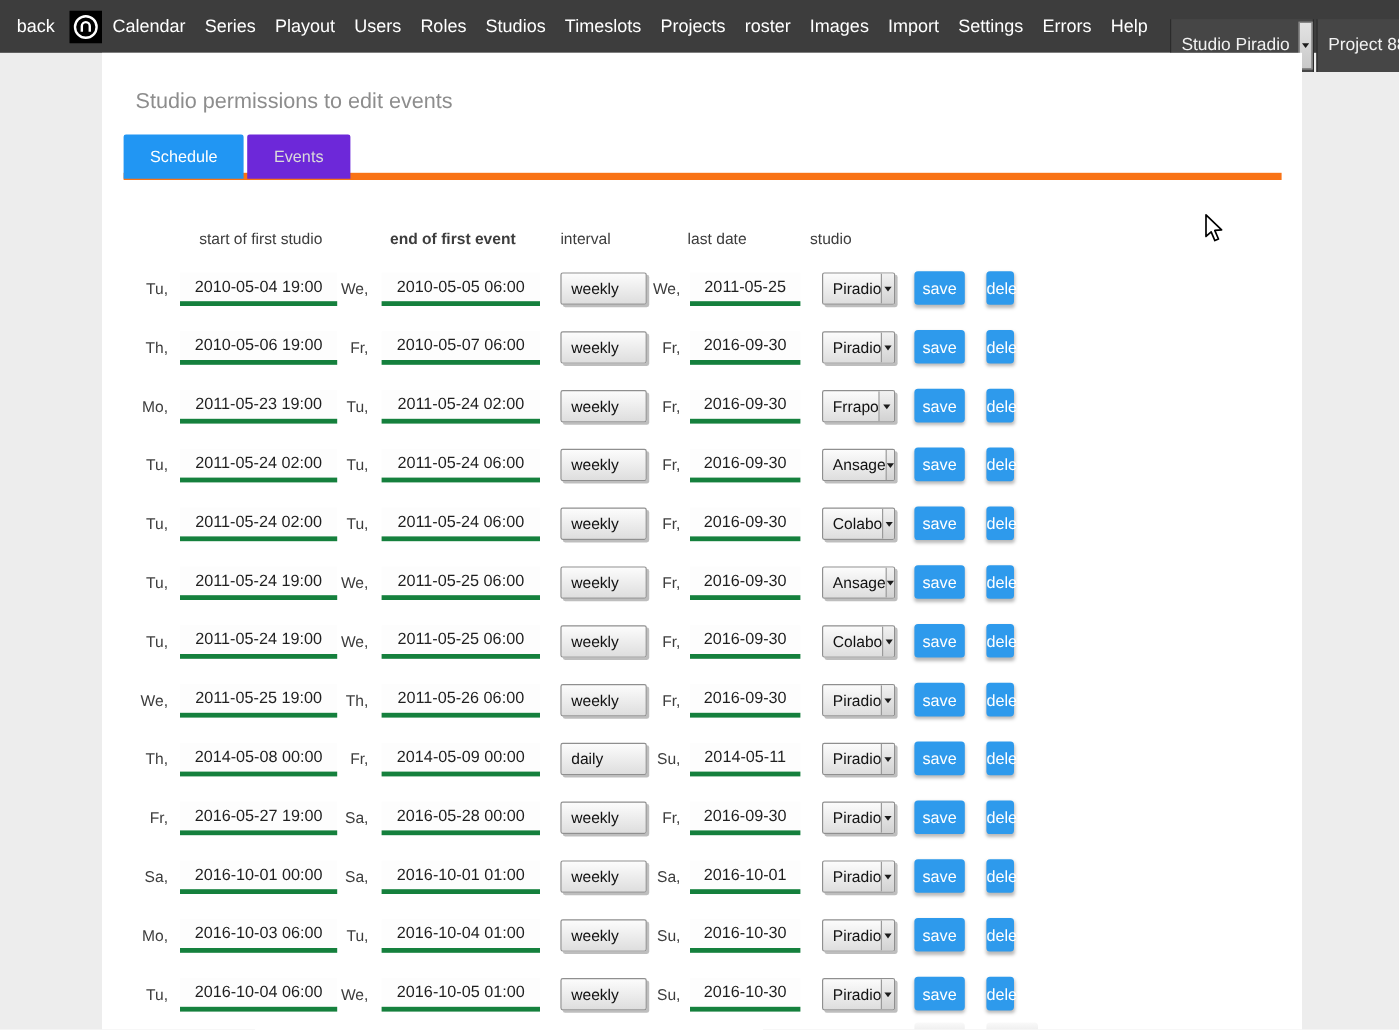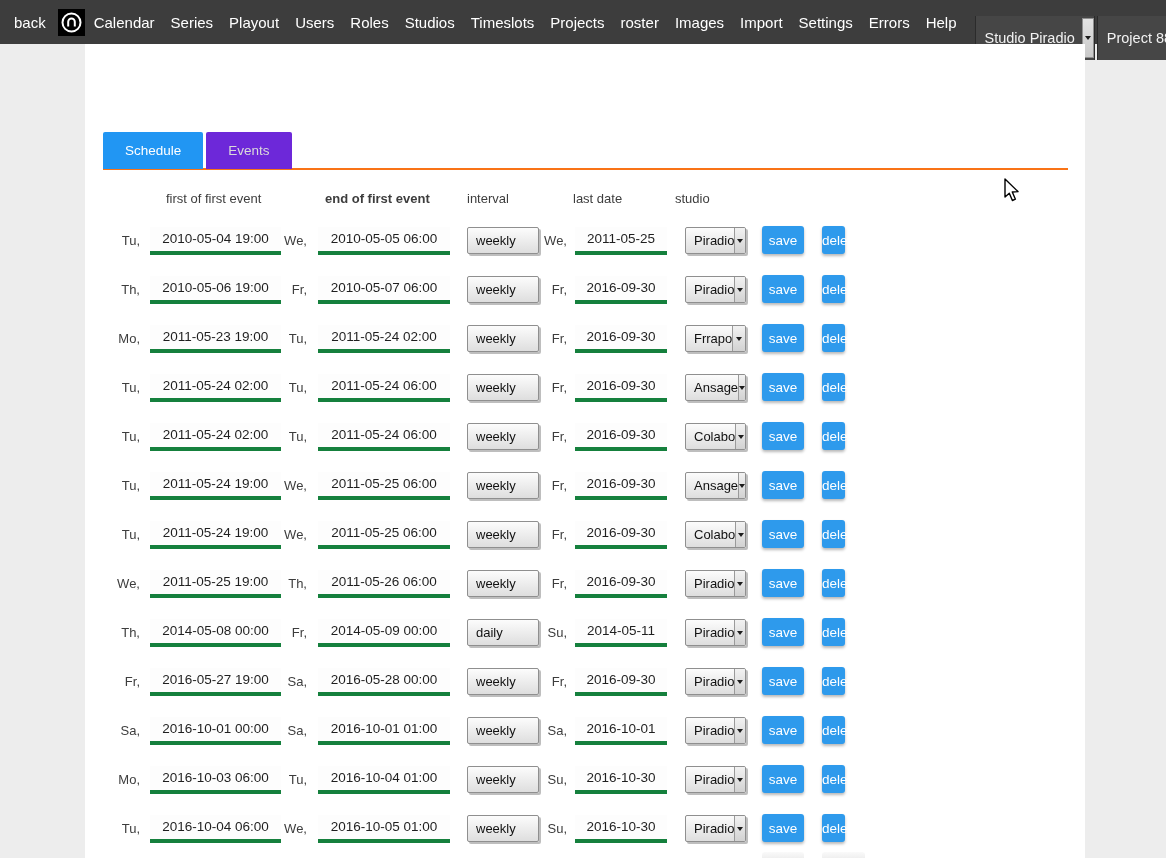--- a/index.html
+++ b/index.html
@@ -43,22 +43,22 @@
   
   .content {
     position:absolute; top:44px; left:85px; width:1000px; height:814px;
     background:#ffffff; overflow:hidden;
   }
   .page-title {
     position:absolute; top:30px; left:28px;
     font-size:18px; font-weight:400; color:#8d8d8d;
   }
   .tabs {
-    position:absolute; top:88px; left:18px; width:965px; height:38px;
-    display:flex; border-bottom:2px solid #f97316;
+    position:absolute; top:68px; left:18px; width:965px; height:38px;
+    display:flex; border-bottom:6px solid #f97316;
   }
   .tab {
     height:37px; display:flex; align-items:center; justify-content:center;
     font-size:13.5px; border-radius:2px 2px 0 0; cursor:pointer; margin-right:3px;
     padding:0 22px;
   }
   .tab.active { background:#2196f3; color:#ffffff; }
   .tab.inactive { background:#6d28d9; color:#dadada; }
 
   
@@ -176,28 +176,29 @@
     </div>
     <div class="nav-sel">
       <span class="nav-sel-text">Project 88vier</span>
 
     </div>
 
   </div>
 </div>
 
 <div class="content">
+  <h1 class="page-title">Studio permissions to edit events</h1>
 
   <div class="tabs">
     <div class="tab active">Schedule</div>
     <div class="tab inactive">Events</div>
   </div>
 
   <div class="headers">
-    <span class="h-start">first of first event</span>
+    <span class="h-start">start of first studio</span>
     <span class="h-end">end of first event</span>
     <span class="h-interval">interval</span>
     <span class="h-last">last date</span>
     <span class="h-studio">studio</span>
   </div>
 
   <div class="rows" id="rows">
   <div class="row">
     <span class="day d1">Tu,</span>
     <input class="inp in1" value="2010-05-04 19:00" style="">

